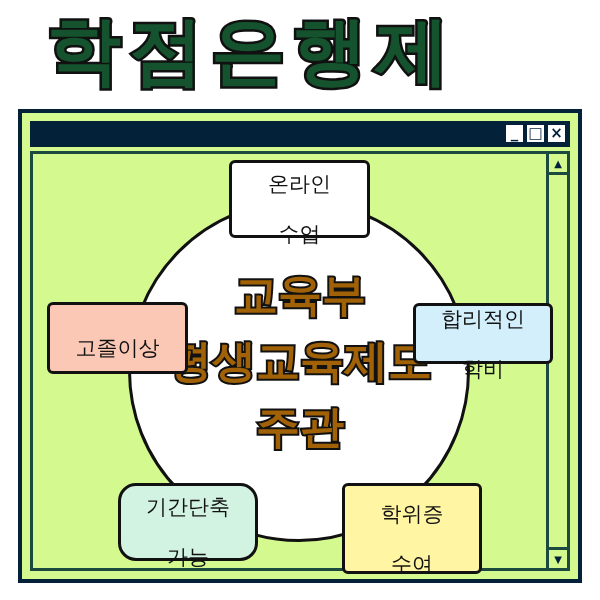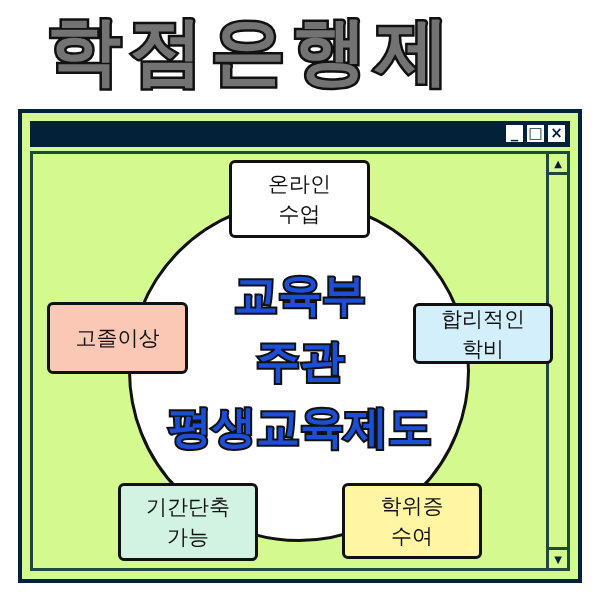--- a/index.html
+++ b/index.html
@@ -1,43 +1,43 @@
 <!DOCTYPE html>
 <html><head>
 <meta charset="utf-8">
 <style>
   html, body { margin:0; padding:0; }
   body { width:600px; height:600px; background:#ffffff; position:relative; overflow:hidden;
          font-family:"DejaVu Sans", sans-serif; }
   .title { position:absolute; left:0; top:0; width:504px; height:108px; text-align:center;
-           font-size:74px; font-weight:bold; color:#737373; letter-spacing:8px; line-height:100px;
+           font-size:74px; font-weight:bold; color:#14532d; letter-spacing:8px; line-height:100px;
            -webkit-text-stroke:5px #111; paint-order:stroke fill;
            text-shadow: 0 0 0 #111; }
   .window { position:absolute; left:18px; top:109px; width:564px; height:474px;
             background:#d4f98f; border:4px solid #03223a; box-sizing:border-box; }
   .titlebar { position:absolute; left:8px; top:8px; right:8px; height:26px; background:#03223a; }
   .wbtns { position:absolute; right:4px; top:3px; display:flex; gap:2px; }
   .wbtn { width:19px; height:19px; background:#ffffff; border:1px solid #03223a; box-sizing:border-box;
           display:flex; align-items:center; justify-content:center; font-size:15px; font-weight:bold; color:#03223a; line-height:1; }
   .content { position:absolute; left:8px; top:38px; right:8px; bottom:8px; border:3px solid #1c4a3e;
              box-sizing:border-box; }
   .scrollbar { position:absolute; right:0; top:0; bottom:0; width:18px; border-left:3px solid #1c4a3e; box-sizing:content-box; }
   .sb-up, .sb-down { position:absolute; left:0; width:18px; height:18px; display:flex; align-items:center;
                      justify-content:center; font-size:10px; color:#03223a; }
   .sb-up { top:0; border-bottom:3px solid #1c4a3e; }
   .sb-down { bottom:0; border-top:3px solid #1c4a3e; }
   .circle { position:absolute; left:128px; top:200px; width:342px; height:342px; border-radius:50%;
             background:#ffffff; border:3px solid #111; box-sizing:border-box; }
   .center-text { position:absolute; left:140px; top:262px; width:320px; text-align:center;
-                 font-size:44px; font-weight:bold; color:#1d4ed8; line-height:66px;
+                 font-size:44px; font-weight:bold; color:#a16207; line-height:66px;
                  -webkit-text-stroke:4px #111; paint-order:stroke fill; }
   .box { position:absolute; border:3px solid #111; border-radius:6px; box-sizing:border-box;
          display:flex; flex-direction:column; align-items:center; justify-content:center;
          font-size:21px; color:#111; line-height:30px; }
-  .box span { display:block; }
+  .box span { display:block;margin-top:20px; }
 </style>
 </head>
 <body>
 
 <div class="title">학점은행제</div>
 
 <div class="window">
   <div class="titlebar">
     <div class="wbtns">
       <div class="wbtn">_</div>
@@ -50,39 +50,39 @@
       <div class="sb-up">▲</div>
       <div class="sb-down">▼</div>
     </div>
   </div>
 </div>
 
 <div class="circle"></div>
 
 <div class="center-text">
   <div>교육부</div>
+  <div>평생교육제도</div>
   <div>주관</div>
-  <div>평생교육제도</div>
 </div>
 
 <div class="box" style="left:229px;top:160px;width:141px;height:78px;background:#ffffff;">
   <span>온라인</span>
   <span>수업</span>
 </div>
 
 <div class="box" style="left:413px;top:303px;width:140px;height:61px;background:#d3effb;">
   <span>합리적인</span>
   <span>학비</span>
 </div>
 
-<div class="box" style="left:342px;top:483px;width:140px;height:76px;background:#fff5a3;">
+<div class="box" style="left:342px;top:483px;width:140px;height:91px;background:#fff5a3;">
   <span>학위증</span>
   <span>수여</span>
 </div>
 
-<div class="box" style="left:118px;top:483px;width:140px;height:78px;background:#d2f2e2;">
+<div class="box" style="left:118px;top:483px;width:140px;height:78px;background:#d2f2e2;border-radius:18px;">
   <span>기간단축</span>
   <span>가능</span>
 </div>
 
 <div class="box" style="left:47px;top:302px;width:141px;height:72px;background:#fcc8b6;">
   <span>고졸이상</span>
 </div>
 
 </body></html>

